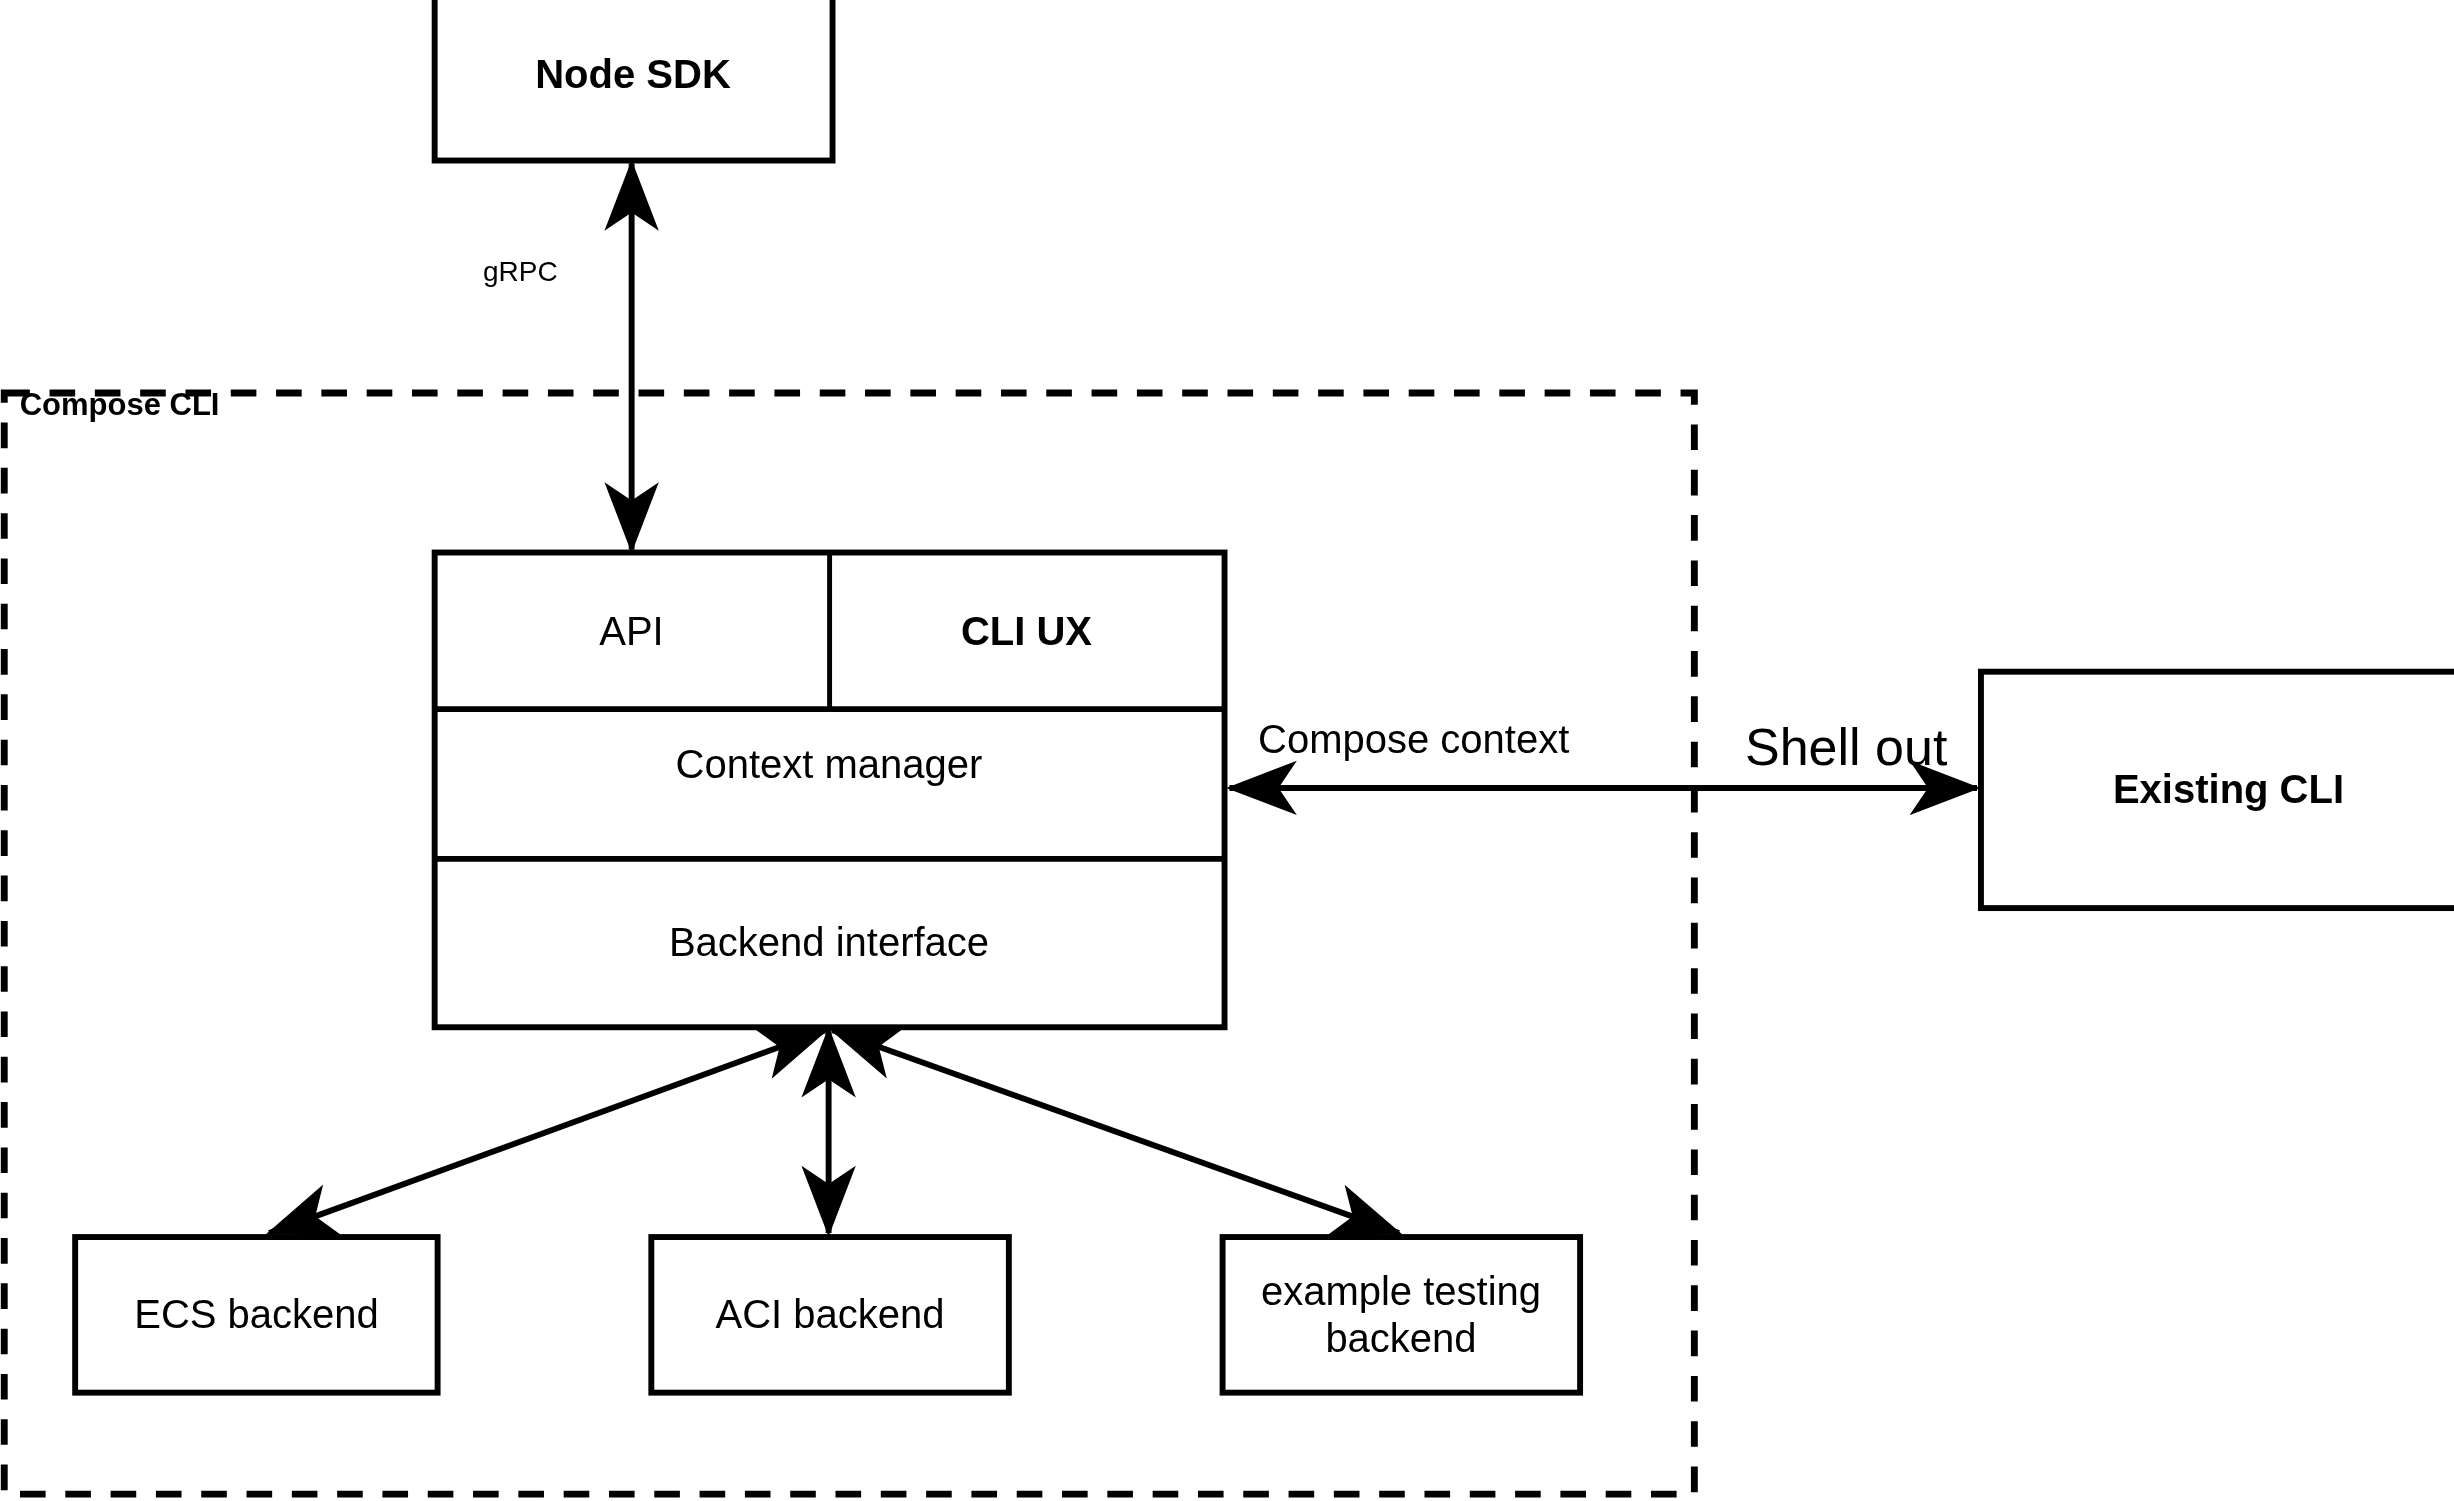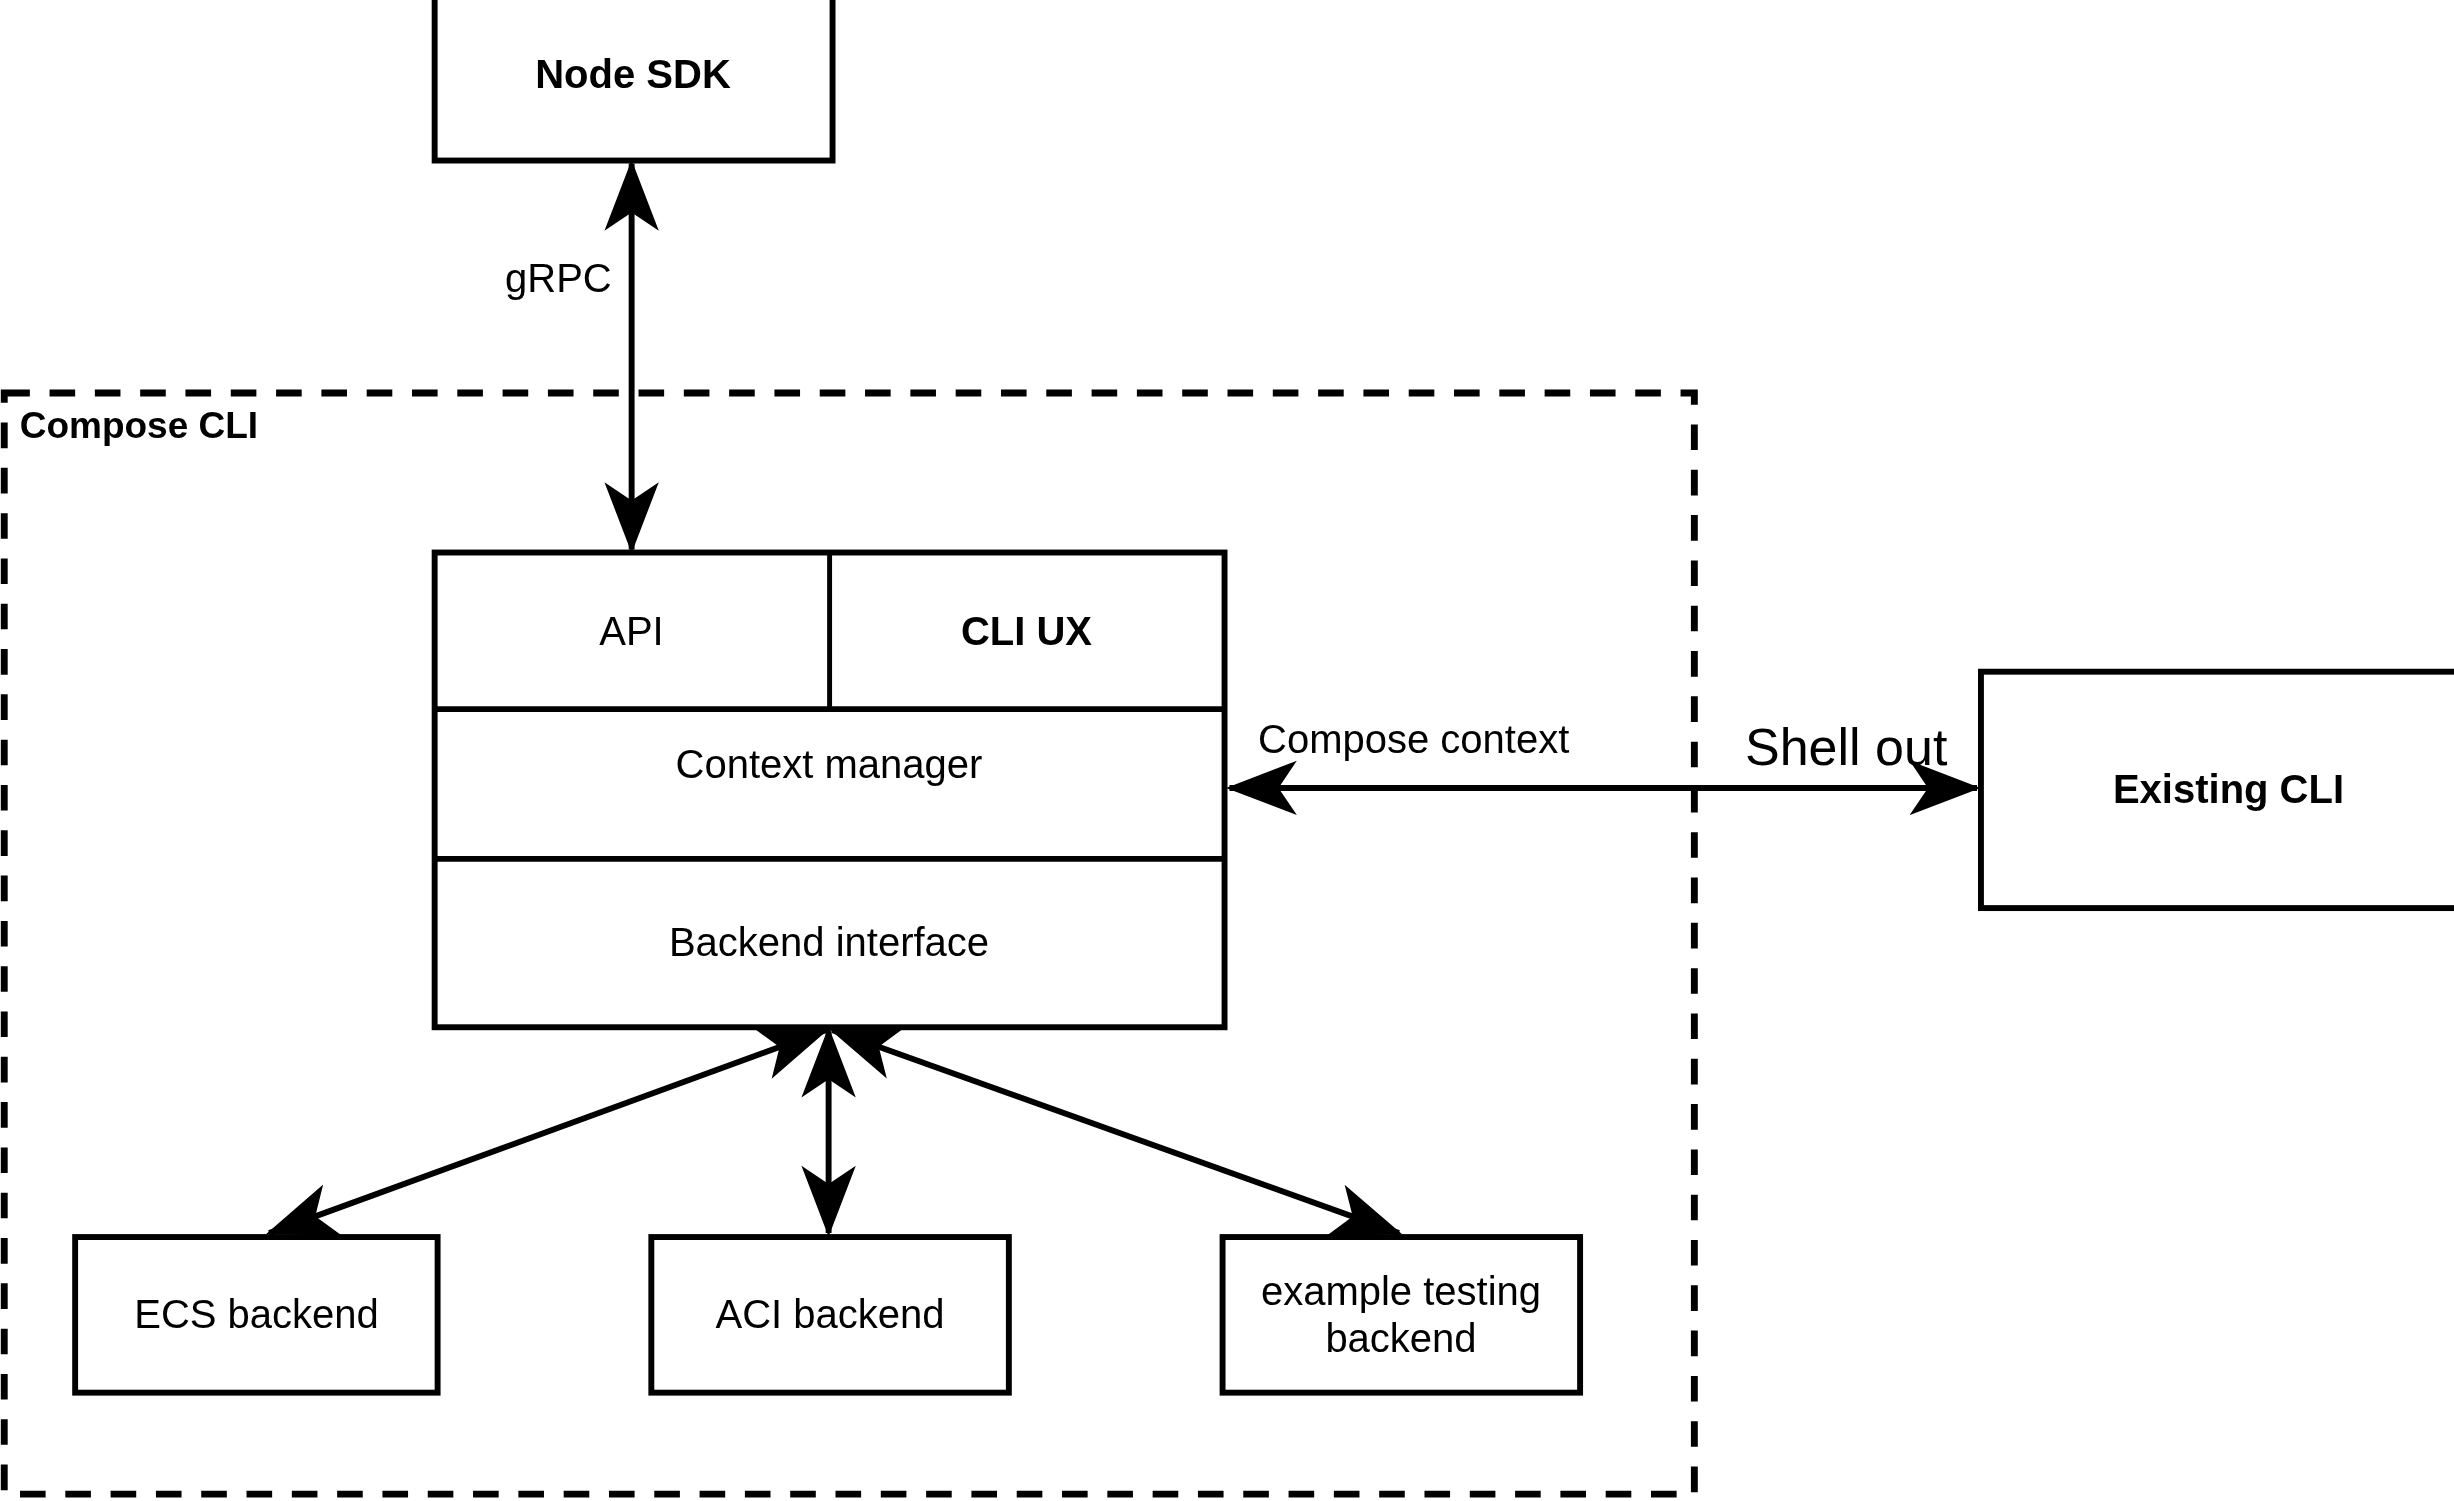--- a/index.html
+++ b/index.html
@@ -84,42 +84,42 @@
 
     <line x1="1248" y1="800" x2="2007" y2="800" stroke="#000000" stroke-width="6" marker-end="url(#ah)" marker-start="url(#ah-start)"></line>
 
     <line x1="838" y1="1046" x2="273" y2="1252" stroke="#000000" stroke-width="6" marker-end="url(#ah)" marker-start="url(#ah-start)"></line>
 
     <line x1="841" y1="1046" x2="841" y2="1252" stroke="#000000" stroke-width="6" marker-end="url(#ah)" marker-start="url(#ah-start)"></line>
 
     <line x1="845" y1="1046" x2="1420" y2="1252" stroke="#000000" stroke-width="6" marker-end="url(#ah)" marker-start="url(#ah-start)"></line>
   </svg>
 
-  <div class="group-label" style="left:19.7px; top:405px; font-size:37px;">Compose CLI</div>
+  <div class="group-label" style="left:19.7px; top:387px; font-size:31px;">Compose CLI</div>
 
   <div class="node-label bold-label" style="left:434px; top:-11.8px; width:398px; height:172px; font-size:40px;">Node SDK</div>
 
   <div class="node-label" style="left:434px; top:553px; width:395px; height:157px; font-size:40px;">API</div>
 
   <div class="node-label" style="left:829px; top:553px; width:395px; height:157px; font-size:40px;font-weight:bold;">CLI UX</div>
 
   <div class="node-label" style="left:434px; top:690px; width:790px; height:150px; font-size:40px;">Context manager</div>
 
   <div class="node-label" style="left:434px; top:859px; width:790px; height:168px; font-size:40px;">Backend interface</div>
 
   <div class="node-label bold-label" style="left:1981px; top:672px; width:495px; height:236px; font-size:40px;">Existing CLI</div>
 
   <div class="node-label" style="left:75px; top:1237px; width:363px; height:156px; font-size:40px;">ECS backend</div>
 
   <div class="node-label" style="left:651px; top:1237px; width:358px; height:156px; font-size:40px;">ACI backend</div>
 
   <div class="node-label" style="left:1222px; top:1237px; width:358px; height:156px; font-size:40px;">example testing
 backend</div>
 
-  <div class="edge-label" style="left:505px; top:256px; font-size:40px;">gRPC</div>
+  <div class="edge-label" style="left:483px; top:256px; font-size:28px;">gRPC</div>
 
   <div class="edge-label" style="left:1258px; top:717px; font-size:40px;">Compose context</div>
 
   <div class="edge-label" style="left:1745px; top:717px; font-size:52px;">Shell out</div>
 
   <div class="hit" style="left:434px; top:0px; width:398px; height:161px;"></div>
   <div class="hit" style="left:434px; top:553px; width:395px; height:157px;"></div>
   <div class="hit" style="left:829px; top:553px; width:395px; height:157px;"></div>
   <div class="hit" style="left:434px; top:709px; width:790px; height:150px;"></div>
   <div class="hit" style="left:434px; top:859px; width:790px; height:168px;"></div>

